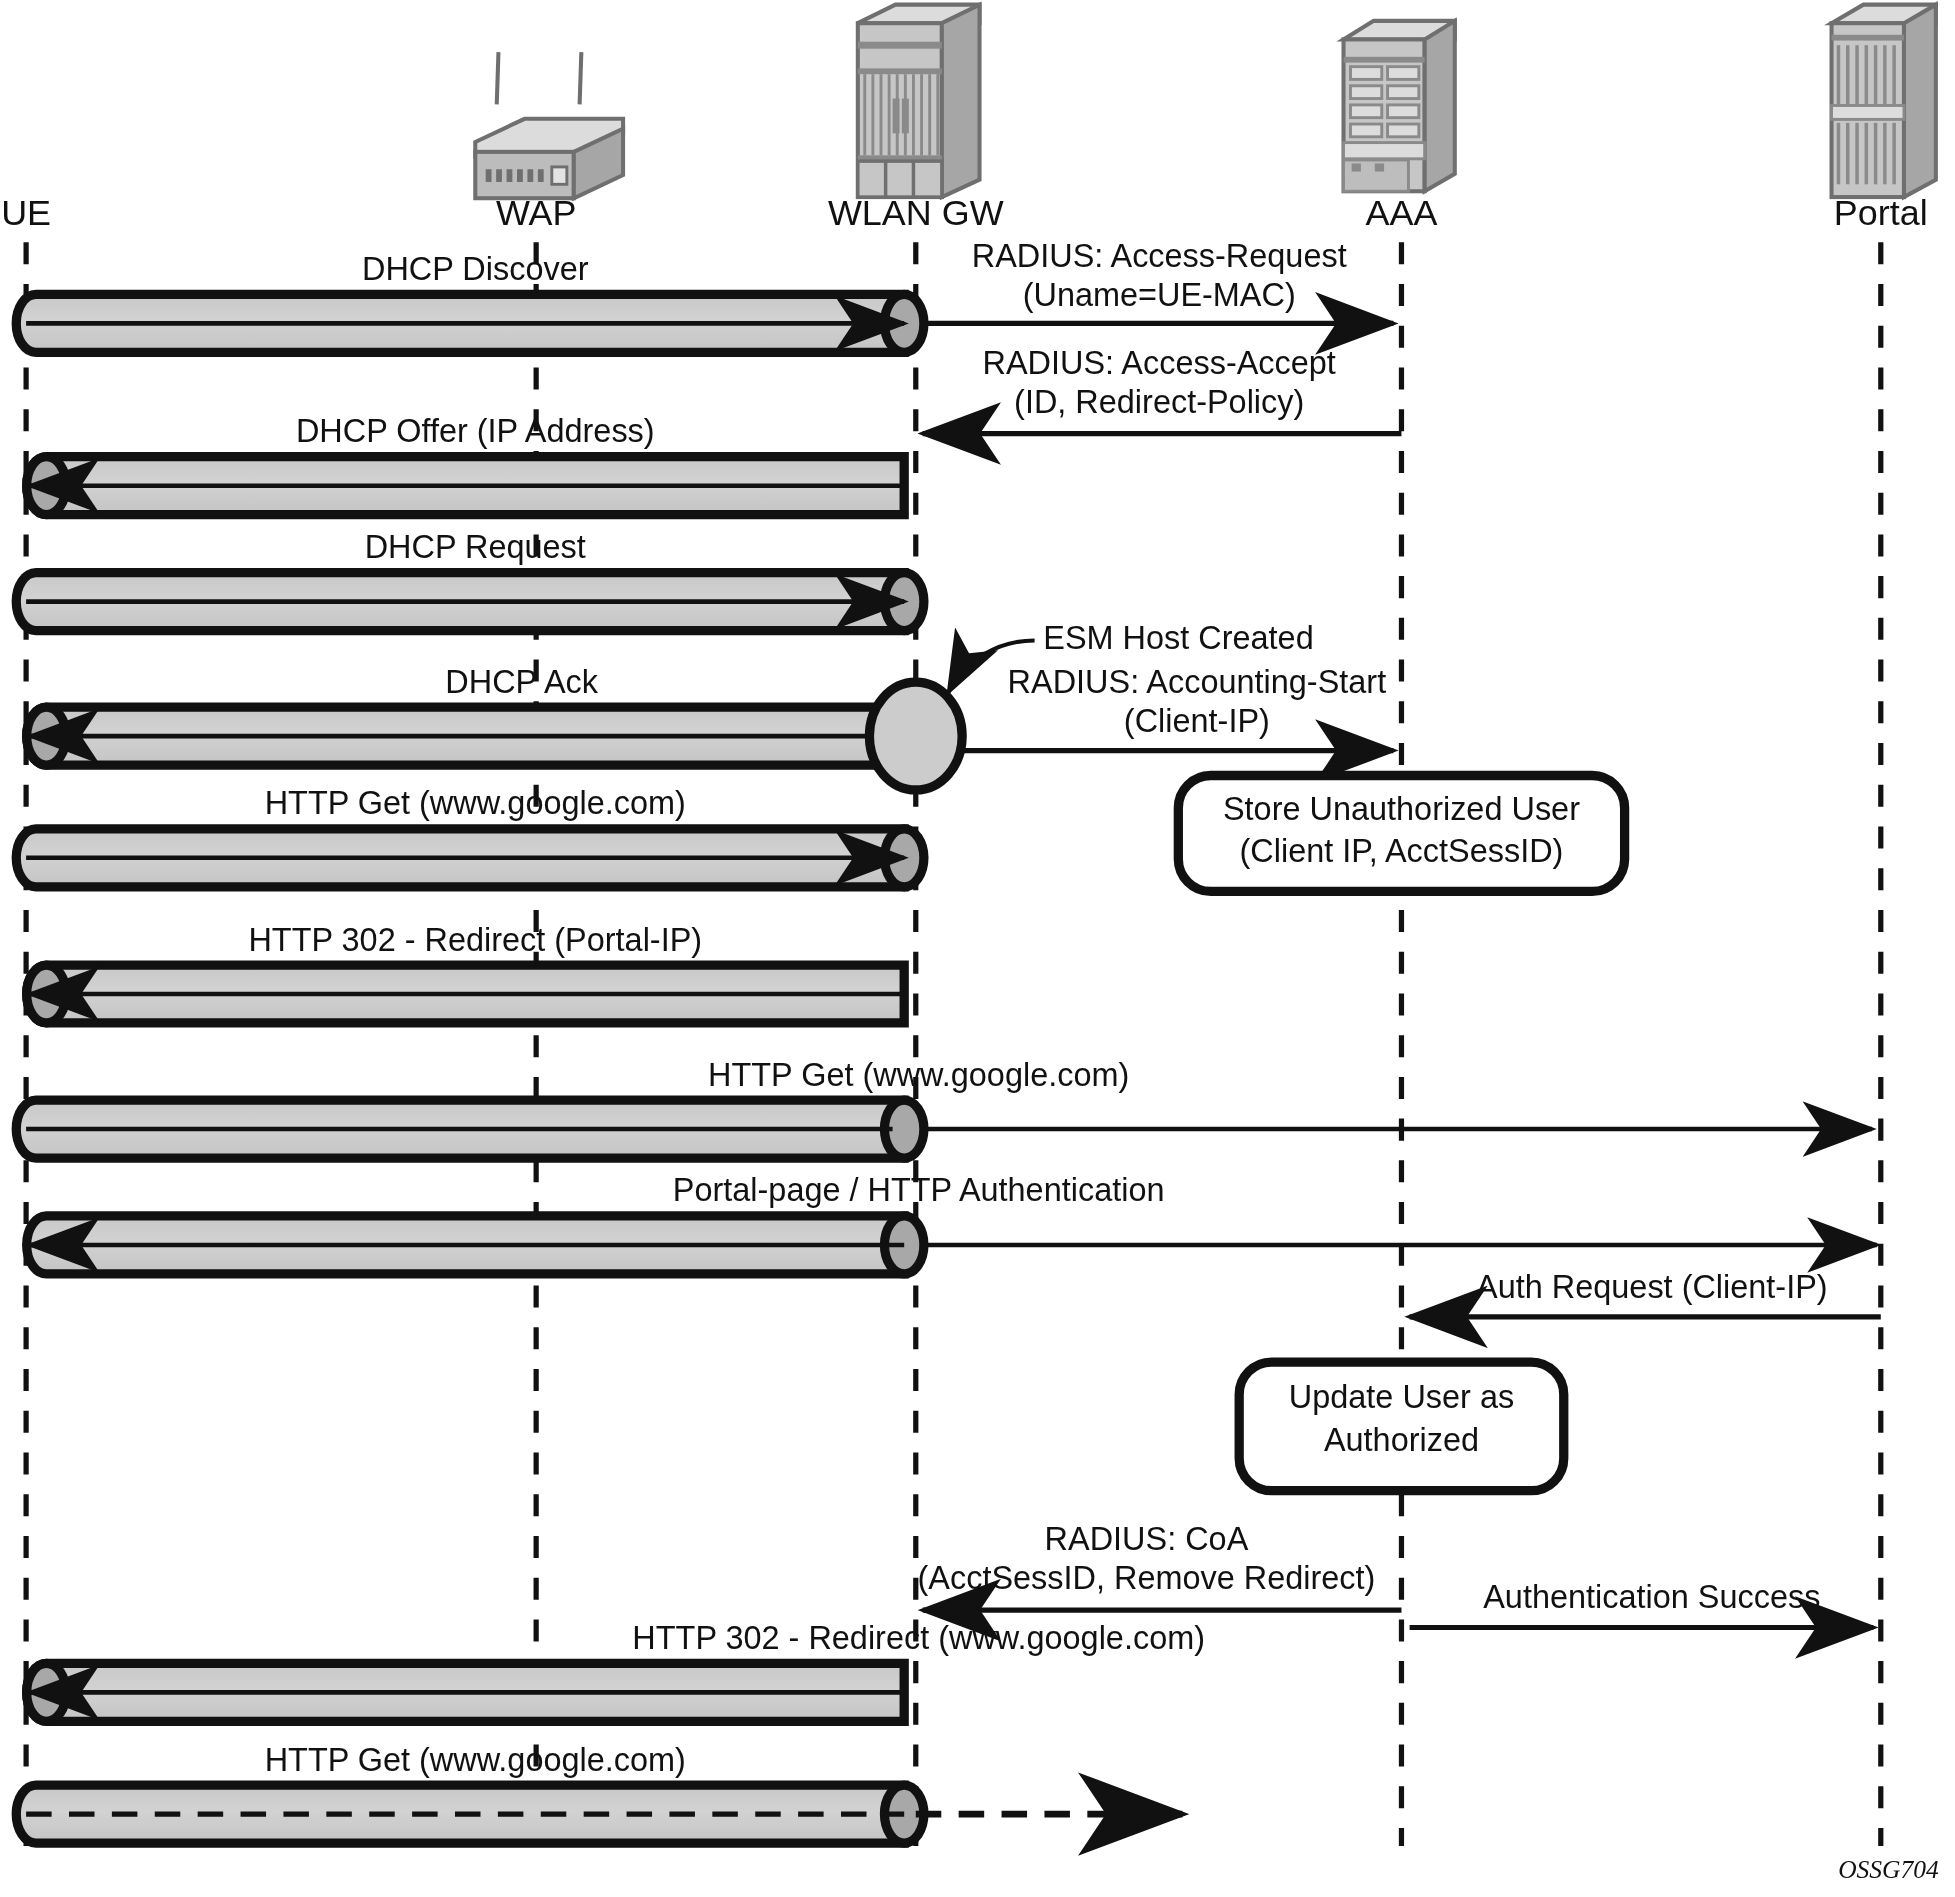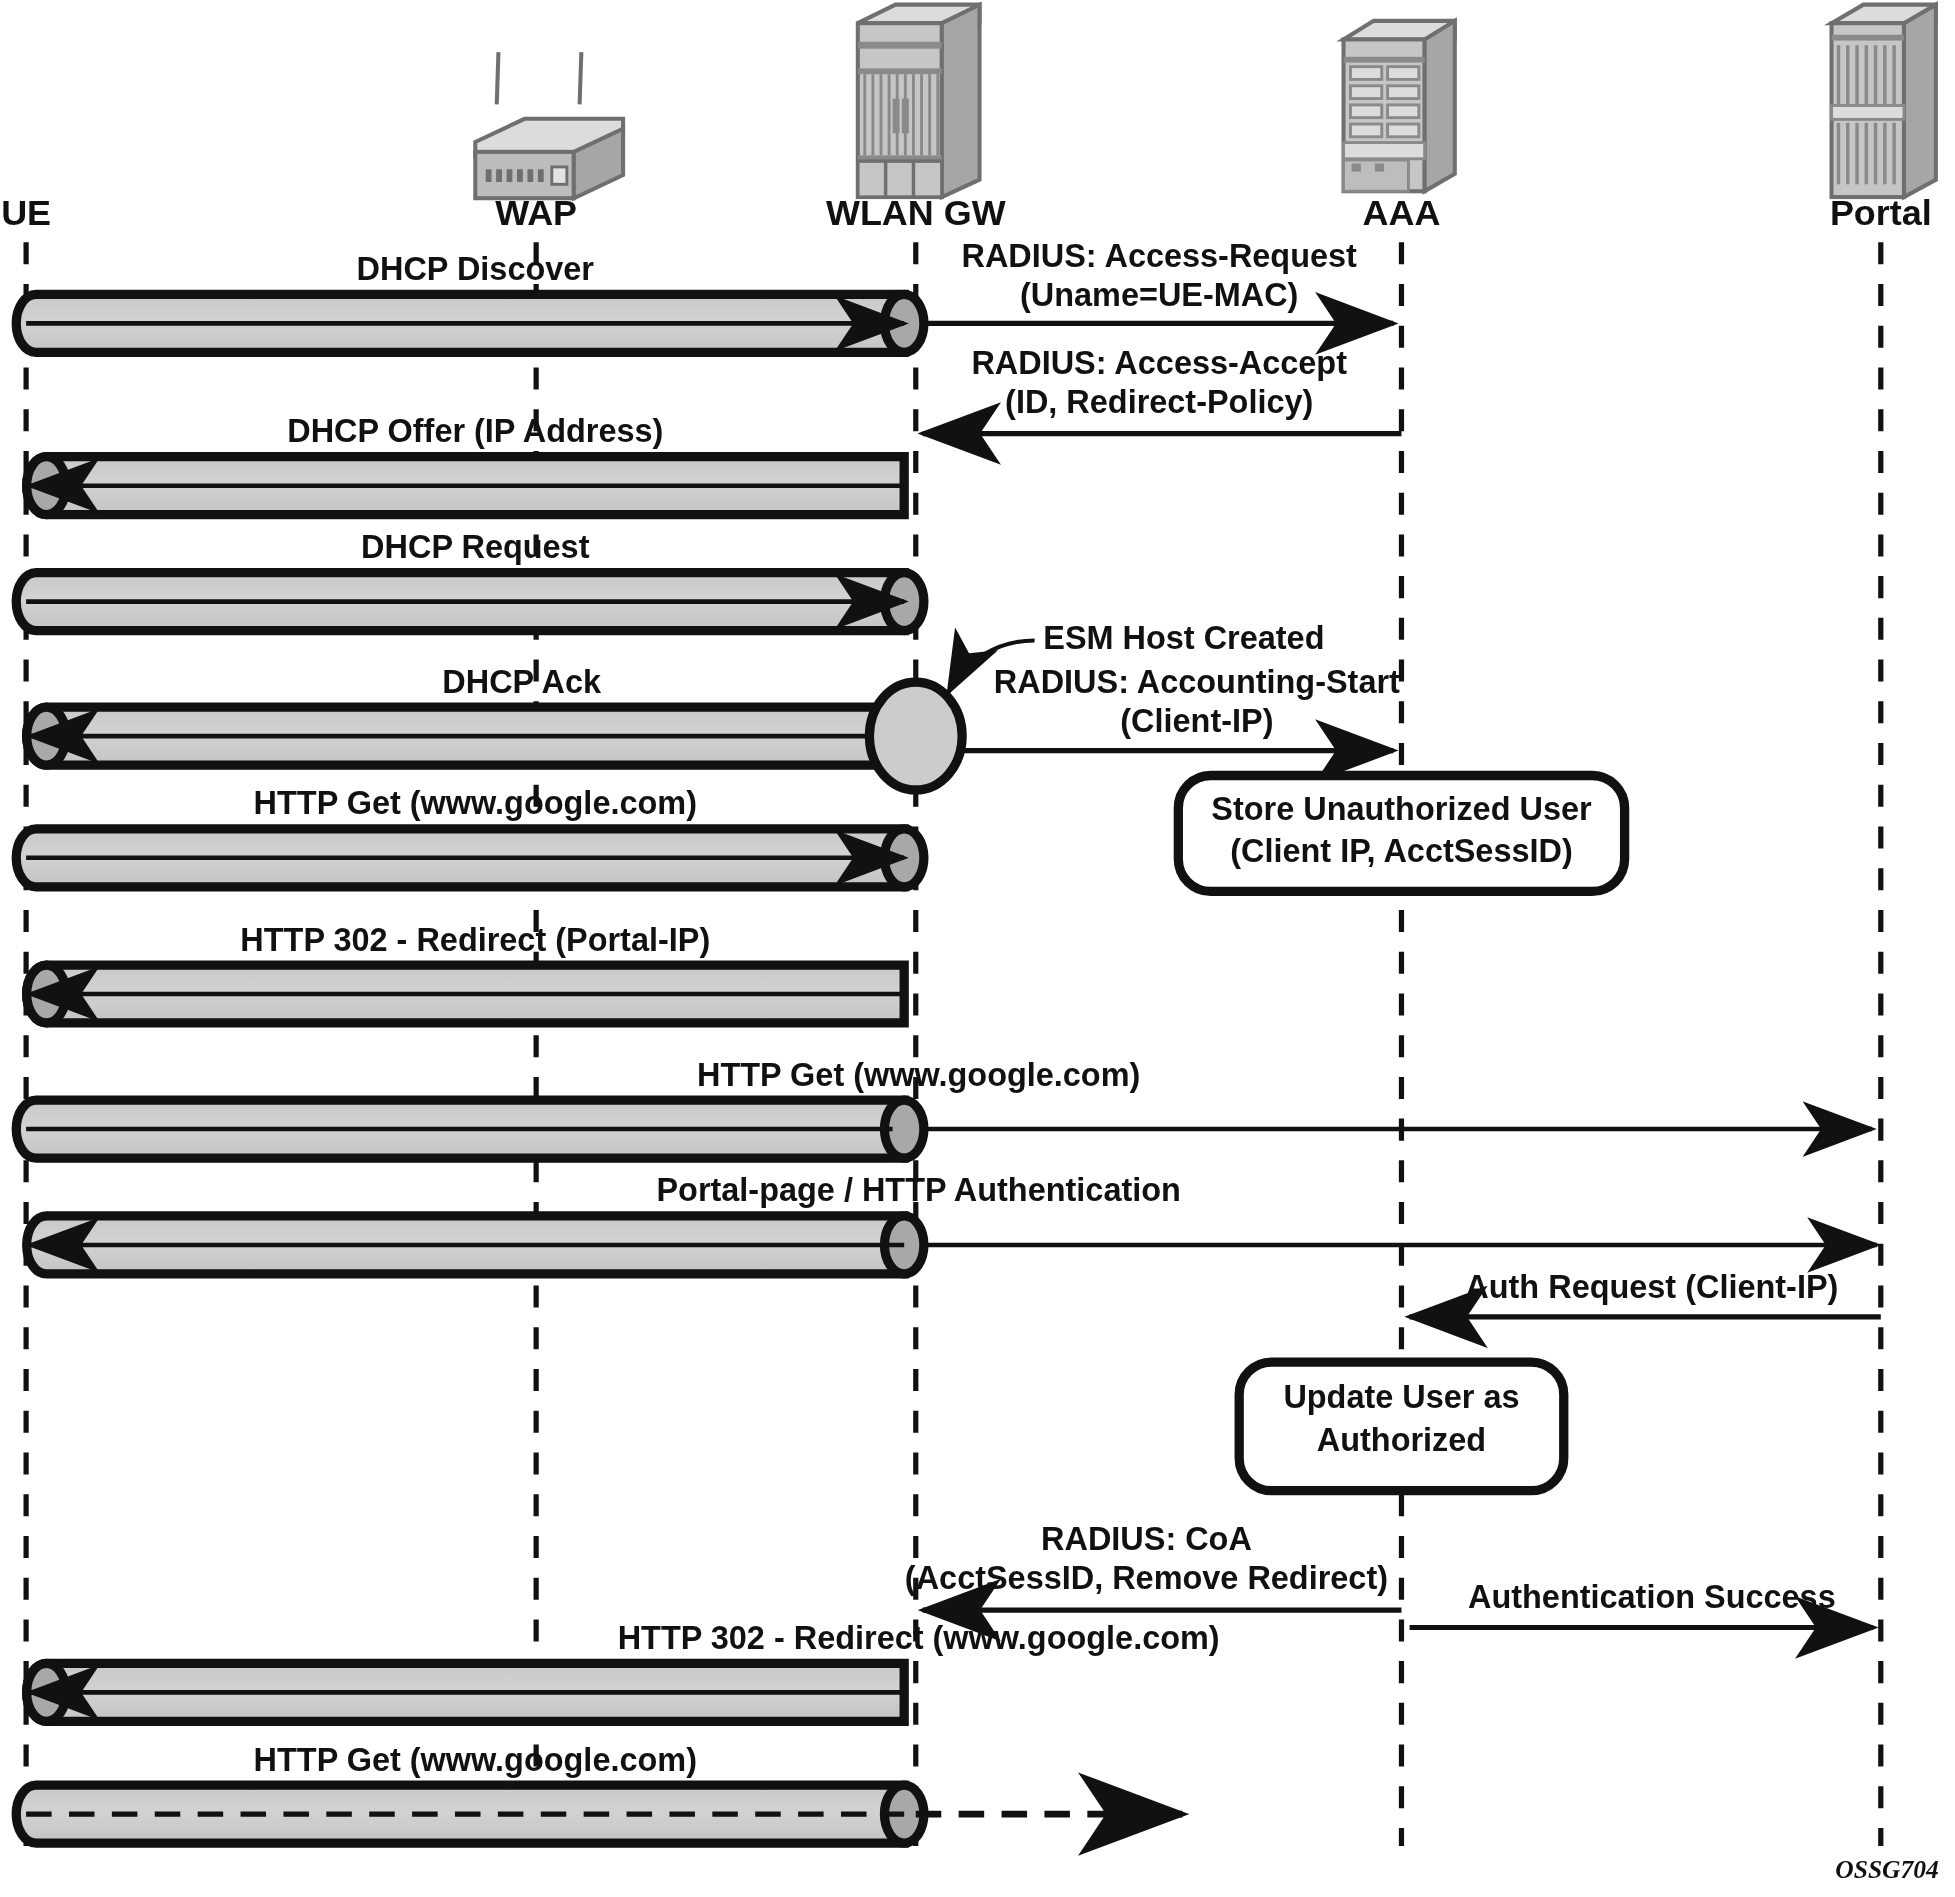--- a/index.html
+++ b/index.html
@@ -1,17 +1,17 @@
 <!DOCTYPE html>
 <html style="font-size:9.3px"><head>
 <meta charset="utf-8">
 <style>
   html,body{margin:0;padding:0;background:#ffffff;}
   body{width:1955px;height:1897px;font-family:"Liberation Sans",sans-serif;overflow:hidden;}
-  #stage{position:relative;width:1737px;height:1897px;font-weight:bold;}
+  #stage{position:relative;width:1737px;height:1897px;}
   svg{display:block;}
   .lbl{font-family:"Liberation Sans",sans-serif;font-size:56px;fill:#111111;}
   .nodelbl{font-family:"Liberation Sans",sans-serif;font-size:62px;fill:#111111;}
   .credit{font-family:"Liberation Serif",serif;font-size:44px;font-style:italic;fill:#111111;}
 </style>
 </head>
 <body>
 
 <div id="stage">
 <svg width="1955" height="1897" viewBox="0 0 3373 3273" xmlns="http://www.w3.org/2000/svg">

